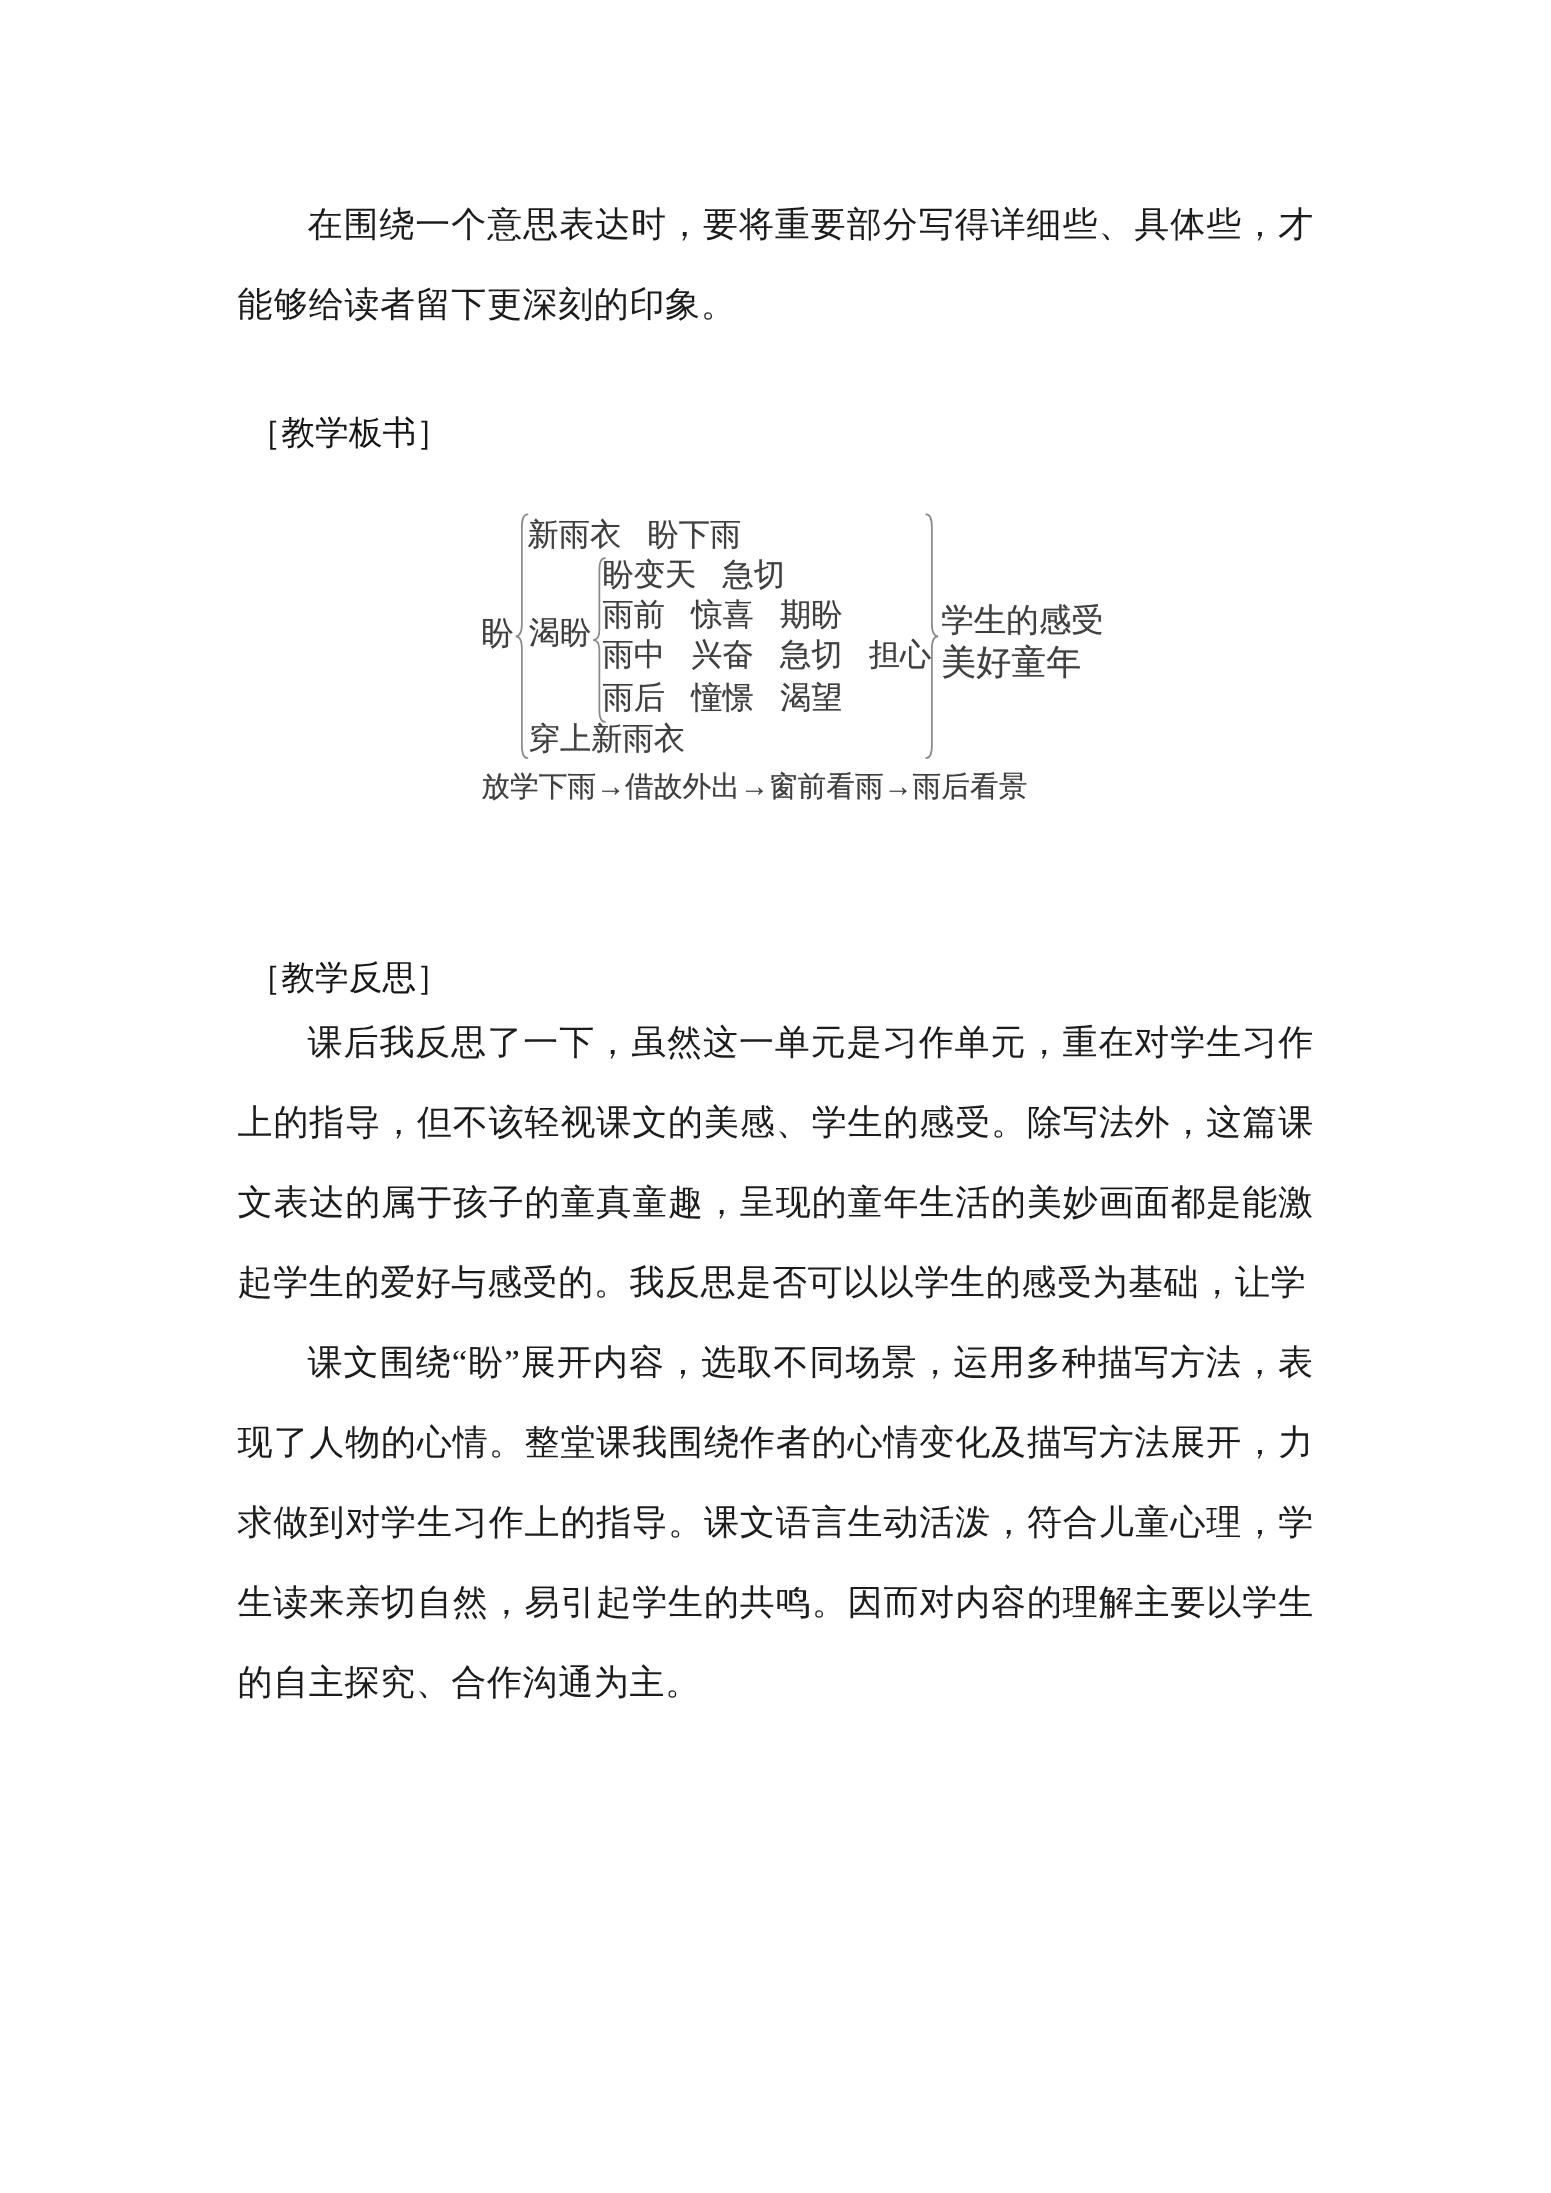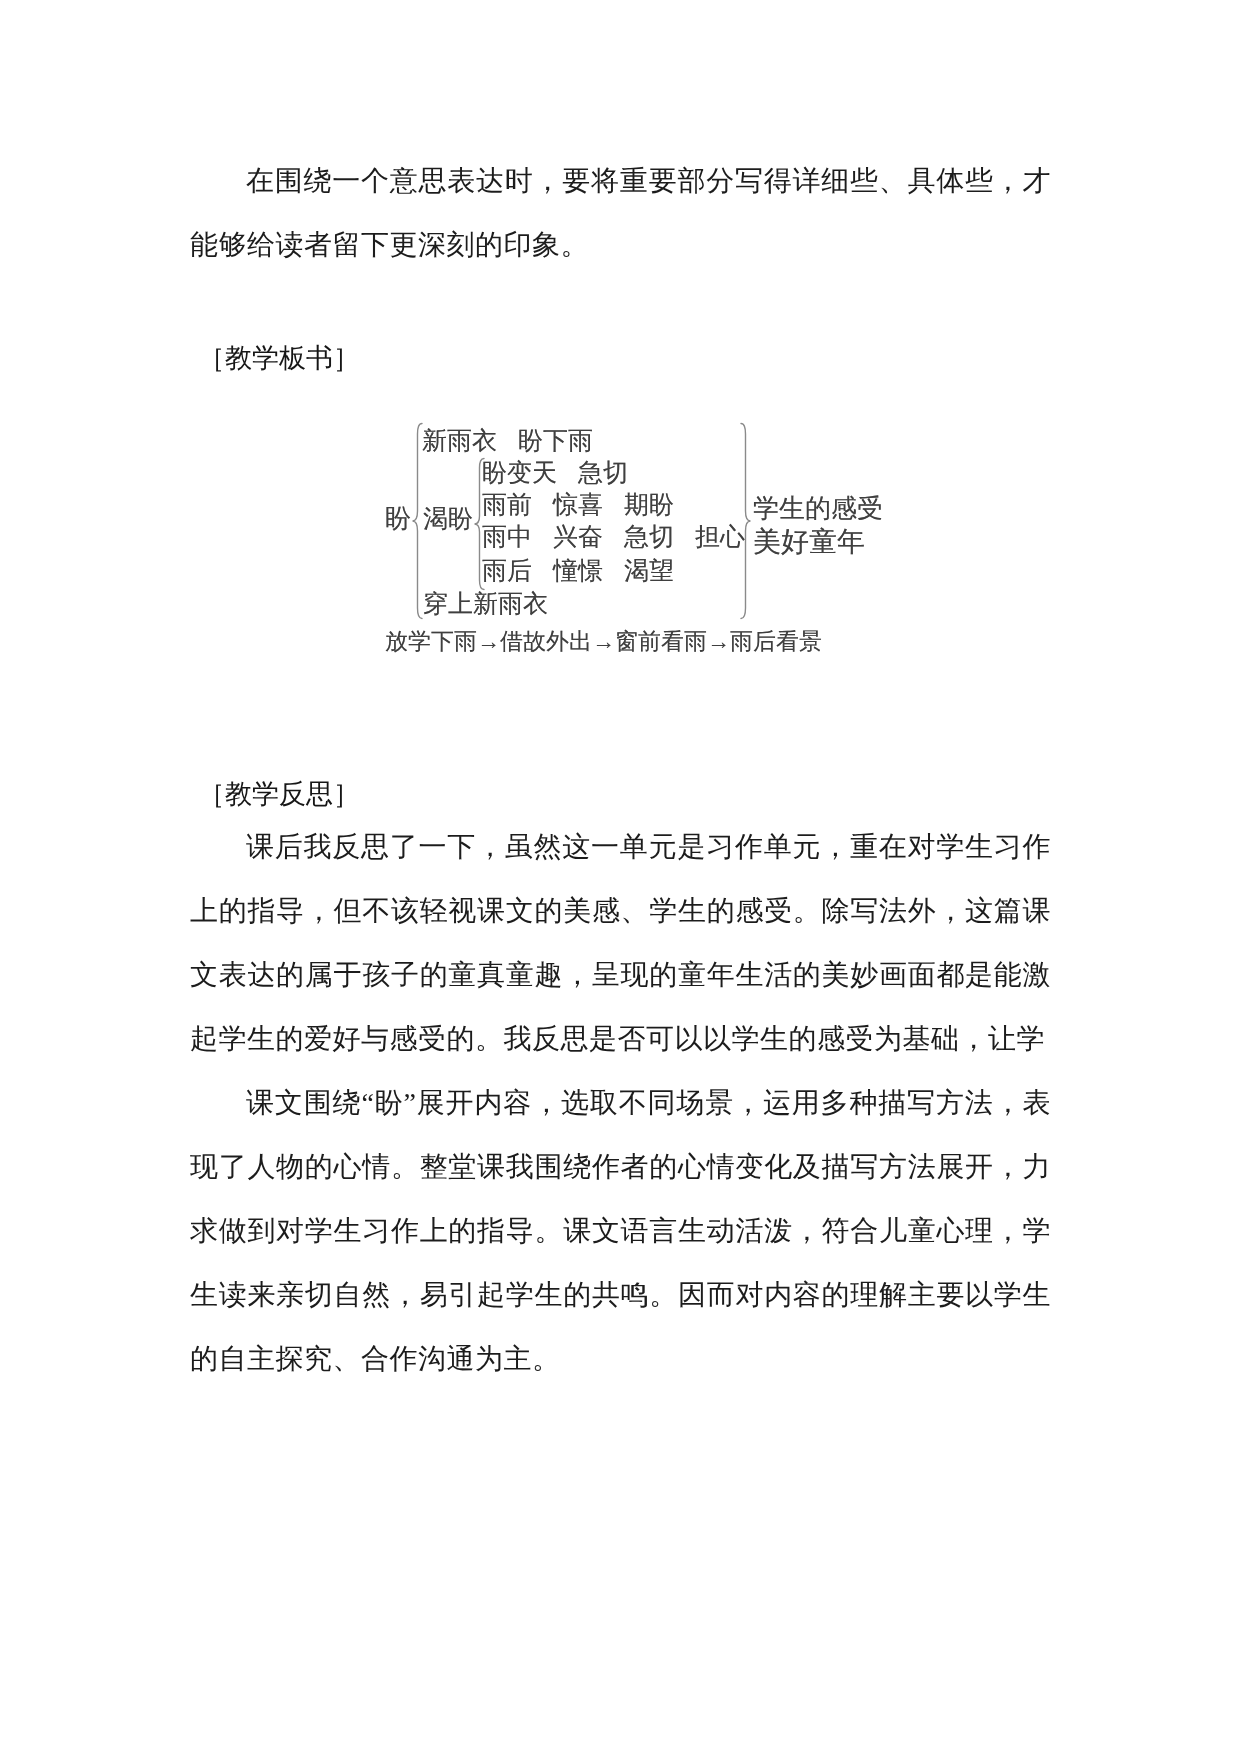--- a/index.html
+++ b/index.html
@@ -23,21 +23,21 @@
     color:#1c1c1c;
   }
   .heading{
     margin:0 0 0 8px;
     font-family:"Liberation Sans","DejaVu Sans",sans-serif;
     font-weight:500;
     font-size:27px;
     line-height:42px;
     color:#161616;
   }
-  .h-board{margin-top:60px;}
+  .h-board{margin-top:48px;}
   .h-reflect{margin-top:105px;}
   .lesson-title{
     margin-top:46px;
     font-size:30px;
     font-weight:bold;
     line-height:42px;
     text-align:center;
     word-spacing:8px;
     color:#161616;
   }

